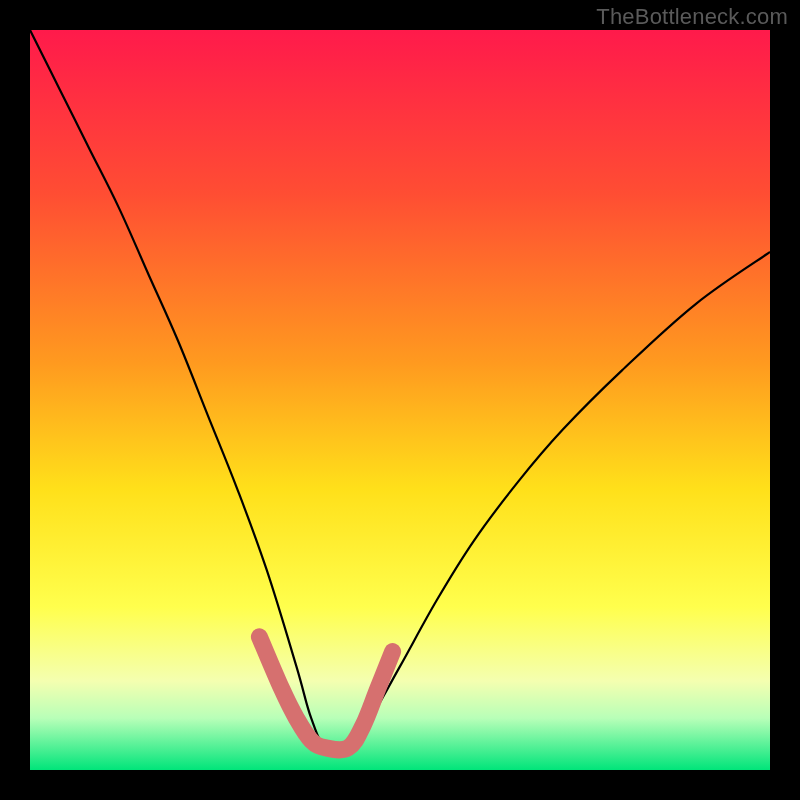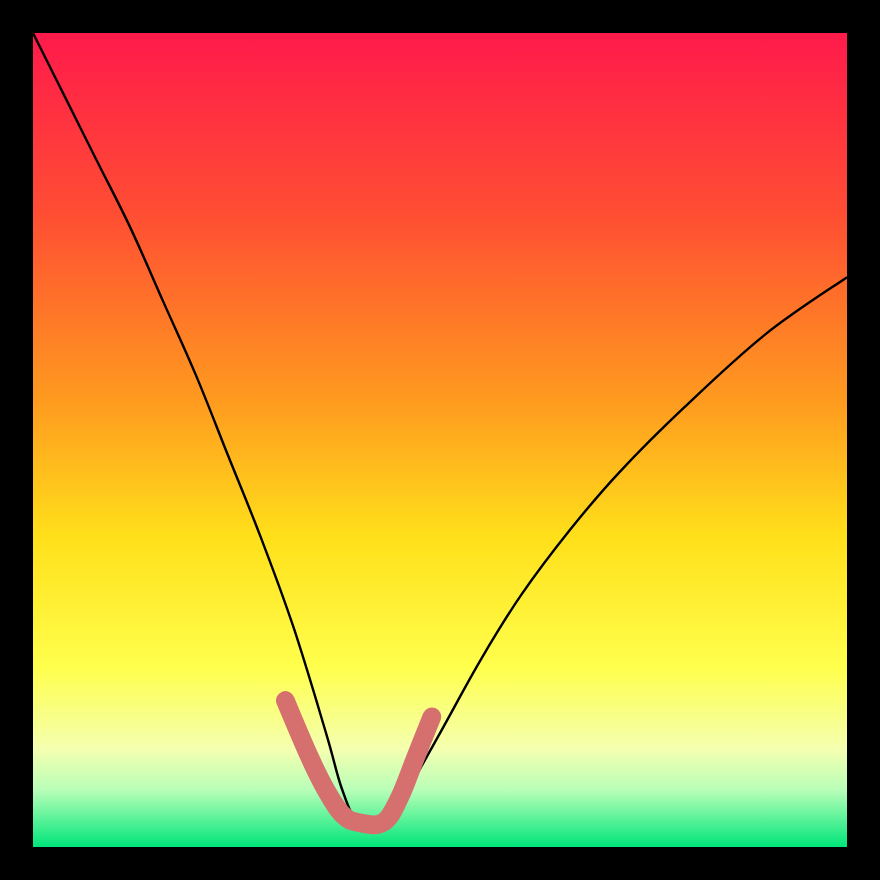--- a/index.html
+++ b/index.html
@@ -41,20 +41,21 @@
     display: block;
     width: 740px;
     height: 740px;
   }
 </style>
 </head>
 <body>
 
 <div class="frame">
 
+  <div class="watermark">TheBottleneck.com</div>
 
   <div class="plot">
     <svg viewBox="0 0 740 740">
       <defs>
         <linearGradient id="bg-grad" x1="0" y1="0" x2="0" y2="1">
             <stop offset="0.0%" stop-color="#ff1a4b"></stop>
             <stop offset="22.0%" stop-color="#ff4d33"></stop>
             <stop offset="45.0%" stop-color="#ff9a1f"></stop>
             <stop offset="62.0%" stop-color="#ffe01a"></stop>
             <stop offset="78.0%" stop-color="#ffff4d"></stop>

